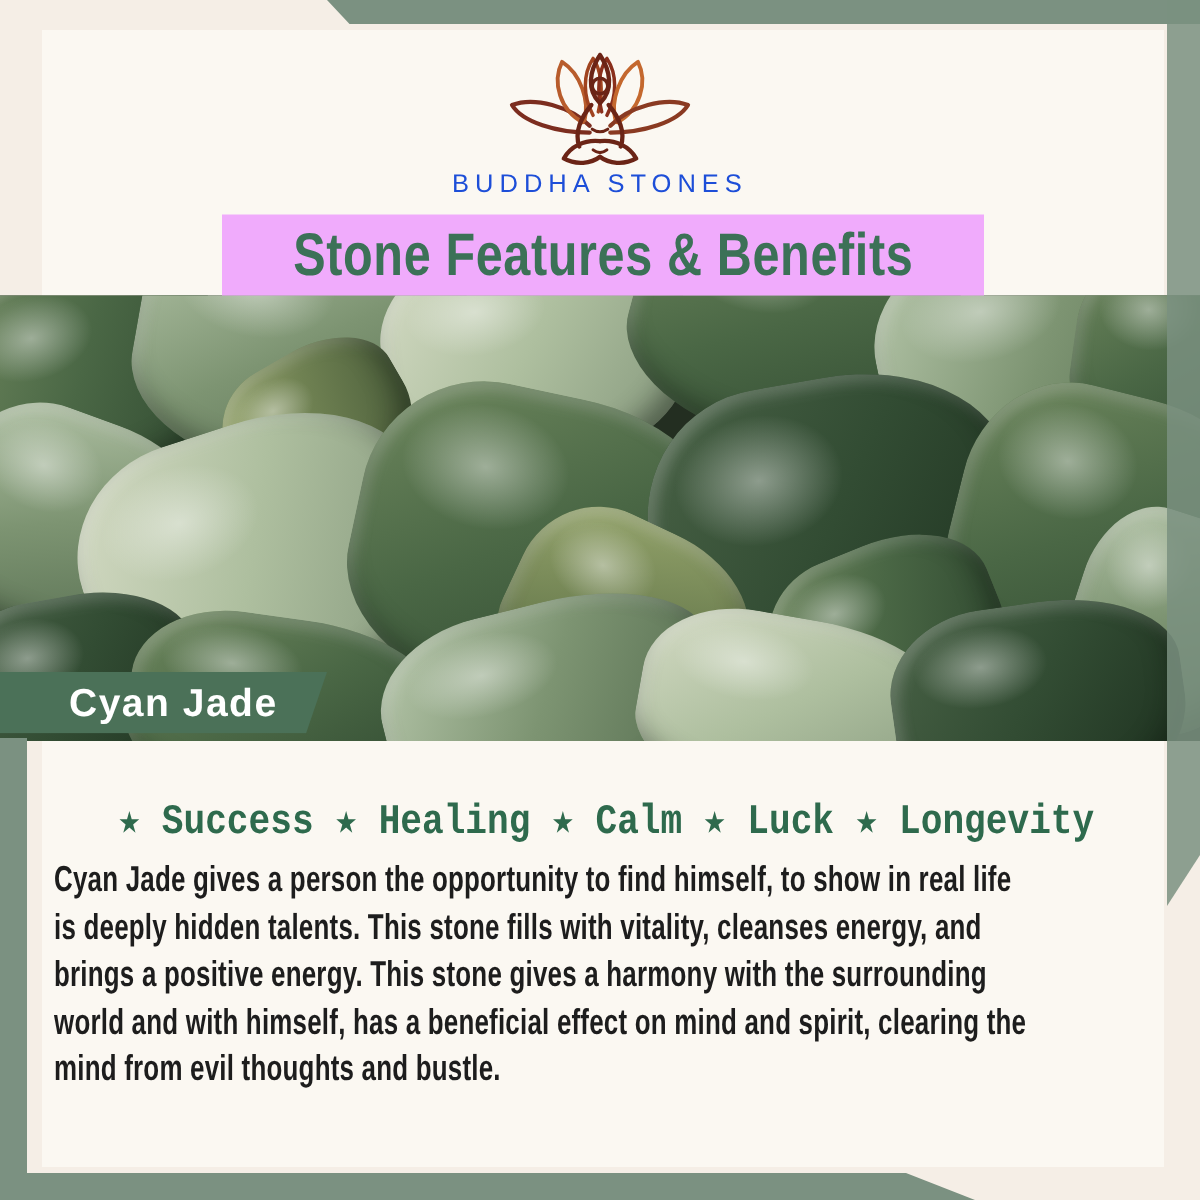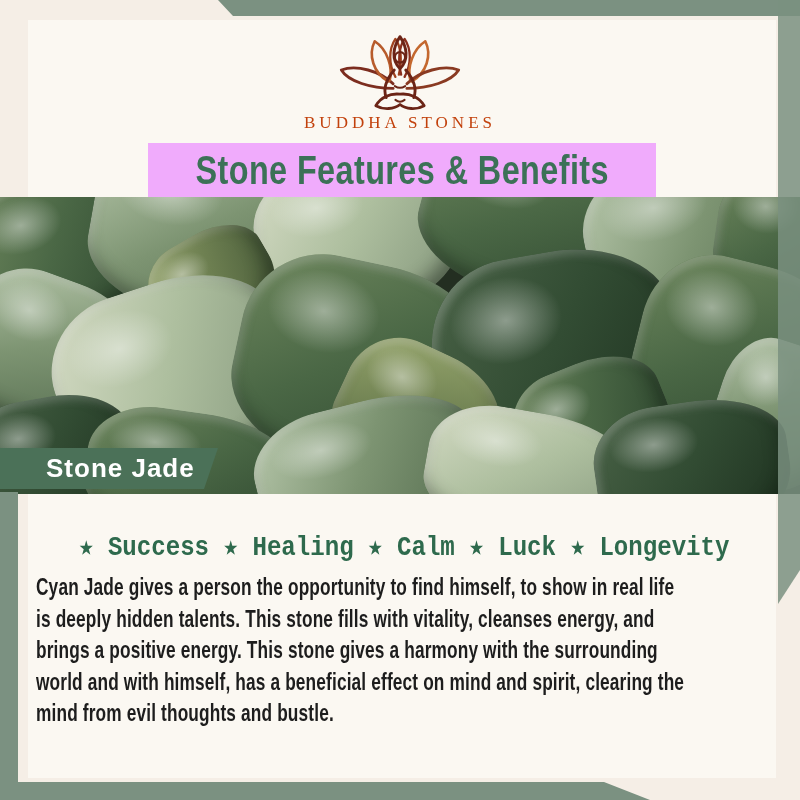--- a/index.html
+++ b/index.html
@@ -18,22 +18,22 @@
     background:rgba(122,145,128,0.85);
     clip-path:polygon(0 0, 22px 0, 22px 570px, 0 604px); z-index:5; }
   .ribbon-left { left:0; top:492px; width:18px; height:308px; z-index:5; }
   .ribbon-bottom { left:0; top:782px; width:650px; height:18px;
     clip-path:polygon(0 0, 604px 0, 650px 18px, 0 18px); z-index:5; }
 
   
   .logo-wrap { position:absolute; left:0; top:24px; width:800px; display:flex; justify-content:center; z-index:2; }
   .logo-wrap svg { width:190px; height:92px; }
   .brand-name { position:absolute; left:0; top:113px; width:800px; text-align:center;
-    font-family:Liberation Serif, serif; font-size:17px; letter-spacing:4px;
-    color:#c2410c; z-index:2; }
+    font-family:Liberation Sans, sans-serif; font-size:17px; letter-spacing:4px;
+    color:#1d4ed8; z-index:2; }
 
   
   .title-band { position:absolute; left:148px; top:143px; width:508px; height:54px;
     background:#f0abfc; display:flex; align-items:center; justify-content:center; z-index:2; }
   .title-band span { display:inline-block; white-space:nowrap; font-weight:bold; font-size:40px;
     color:#3c7157; transform:scaleX(0.81); transform-origin:center; letter-spacing:0.5px; }
 
   
   .photo { position:absolute; left:0; top:197px; width:800px; height:297px;
     background:
@@ -116,21 +116,21 @@
       <div class="stone" style="left: -30px; top: 200px; width: 165px; height: 130px; transform: rotate(-10deg); border-radius: 34% 46% 38% 44% / 40% 36% 46% 38%; background: radial-gradient(closest-side at 32% 28%, rgba(255, 255, 255, 0.42), rgba(255, 255, 255, 0) 72%), linear-gradient(125deg, rgb(74, 99, 71) 0%, rgb(50, 76, 51) 48%, rgb(28, 47, 30) 100%); box-shadow: rgba(10, 20, 10, 0.45) -6px -8px 18px inset, rgba(255, 255, 255, 0.25) 4px 5px 10px inset;"></div>
       <div class="stone" style="left: 85px; top: 215px; width: 205px; height: 125px; transform: rotate(8deg); border-radius: 34% 46% 38% 44% / 40% 36% 46% 38%; background: radial-gradient(closest-side at 32% 28%, rgba(255, 255, 255, 0.42), rgba(255, 255, 255, 0) 72%), linear-gradient(143deg, rgb(112, 137, 95) 0%, rgb(74, 103, 69) 48%, rgb(44, 69, 45) 100%); box-shadow: rgba(10, 20, 10, 0.45) -6px -8px 18px inset, rgba(255, 255, 255, 0.25) 4px 5px 10px inset;"></div>
       <div class="stone" style="left: 255px; top: 205px; width: 225px; height: 135px; transform: rotate(-14deg); border-radius: 34% 46% 38% 44% / 40% 36% 46% 38%; background: radial-gradient(closest-side at 32% 28%, rgba(255, 255, 255, 0.42), rgba(255, 255, 255, 0) 72%), linear-gradient(121deg, rgb(185, 201, 173) 0%, rgb(125, 148, 114) 48%, rgb(80, 104, 75) 100%); box-shadow: rgba(10, 20, 10, 0.45) -6px -8px 18px inset, rgba(255, 255, 255, 0.25) 4px 5px 10px inset;"></div>
       <div class="stone" style="left: 425px; top: 215px; width: 205px; height: 125px; transform: rotate(10deg); border-radius: 34% 46% 38% 44% / 40% 36% 46% 38%; background: radial-gradient(closest-side at 32% 28%, rgba(255, 255, 255, 0.42), rgba(255, 255, 255, 0) 72%), linear-gradient(145deg, rgb(214, 220, 198) 0%, rgb(174, 191, 159) 48%, rgb(130, 149, 122) 100%); box-shadow: rgba(10, 20, 10, 0.45) -6px -8px 18px inset, rgba(255, 255, 255, 0.25) 4px 5px 10px inset;"></div>
       <div class="stone" style="left: 595px; top: 205px; width: 195px; height: 135px; transform: rotate(-8deg); border-radius: 34% 46% 38% 44% / 40% 36% 46% 38%; background: radial-gradient(closest-side at 32% 28%, rgba(255, 255, 255, 0.42), rgba(255, 255, 255, 0) 72%), linear-gradient(127deg, rgb(74, 99, 71) 0%, rgb(50, 76, 51) 48%, rgb(28, 47, 30) 100%); box-shadow: rgba(10, 20, 10, 0.45) -6px -8px 18px inset, rgba(255, 255, 255, 0.25) 4px 5px 10px inset;"></div>
     </div>
 
   <div class="ribbon ribbon-right"></div>
 
   <div class="stone-label">
-    <span>Stone Jade</span>
+    <span>Cyan Jade</span>
   </div>
 
   <div class="benefits-line">
     <span>★ Success ★ Healing ★ Calm ★ Luck ★ Longevity</span>
   </div>
 
   <div class="description">
     <div class="line">Cyan Jade gives a person the opportunity to find himself, to show in real life</div>
     <div class="line">is deeply hidden talents. This stone fills with vitality, cleanses energy, and</div>
     <div class="line">brings a positive energy. This stone gives a harmony with the surrounding</div>

